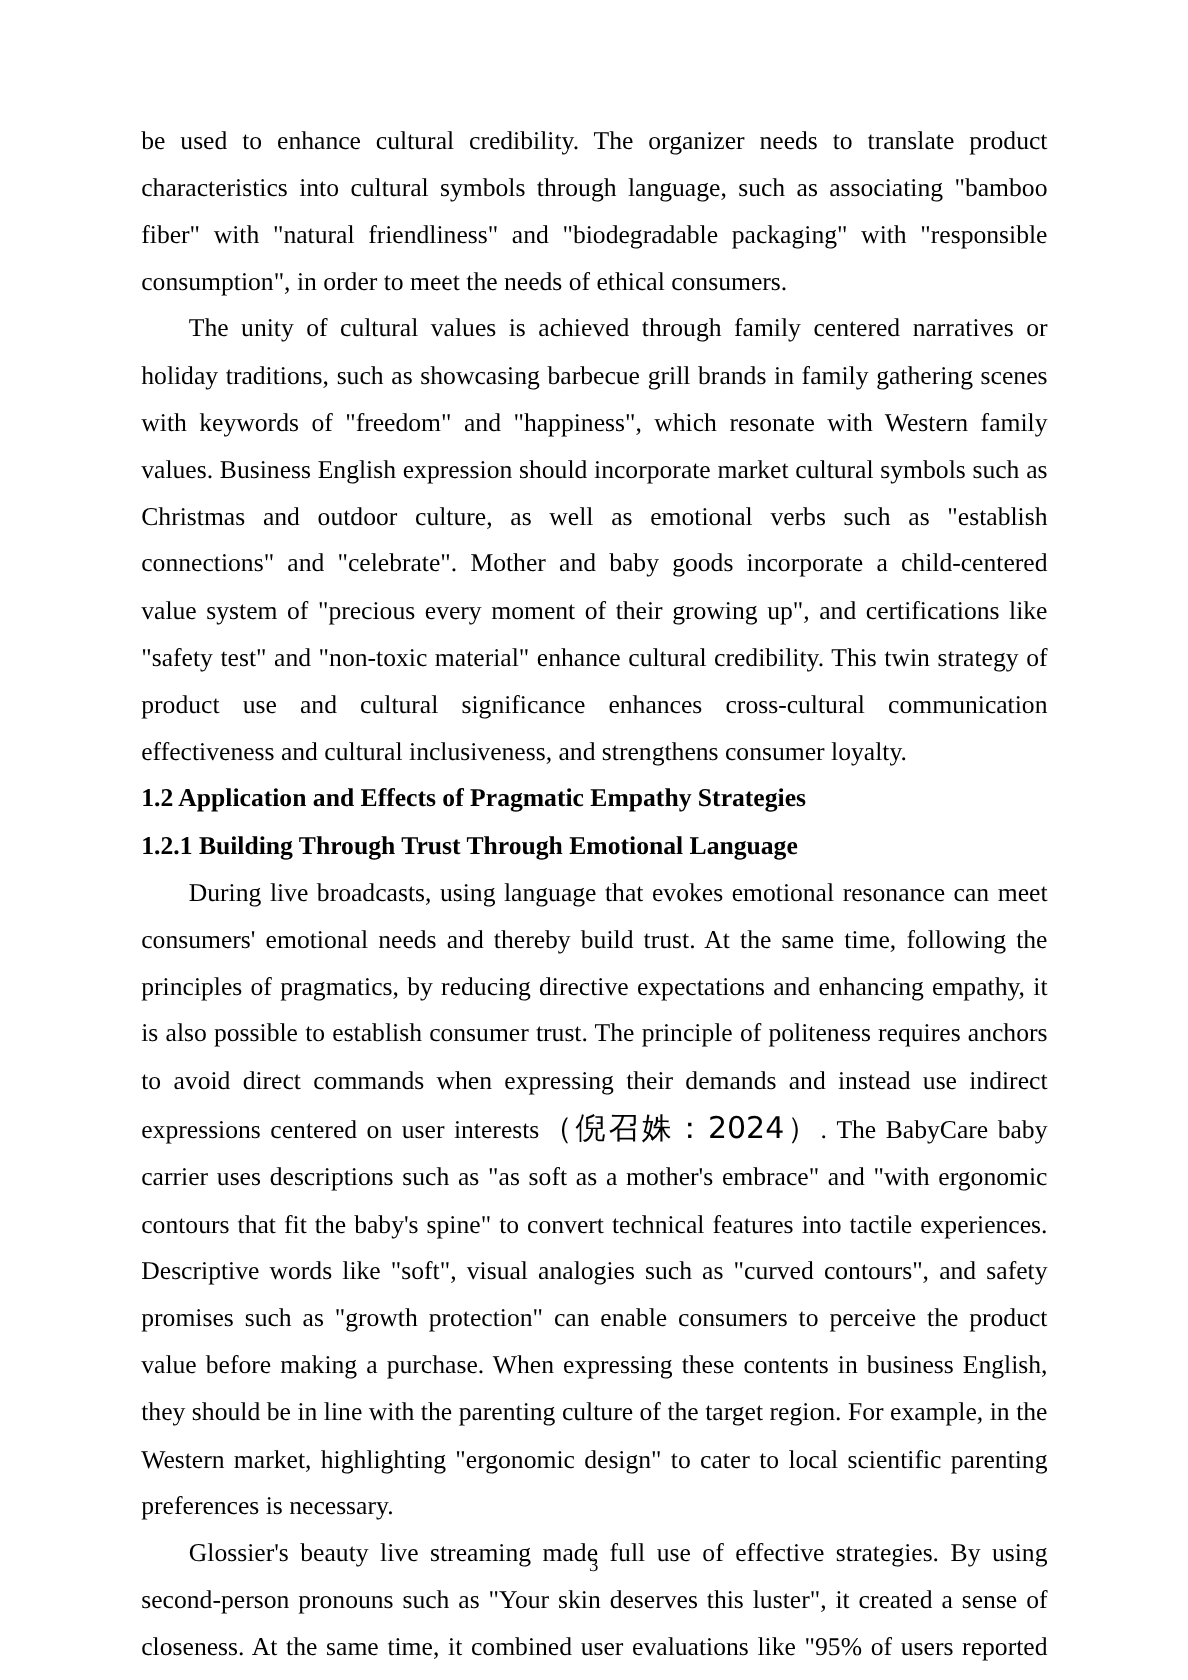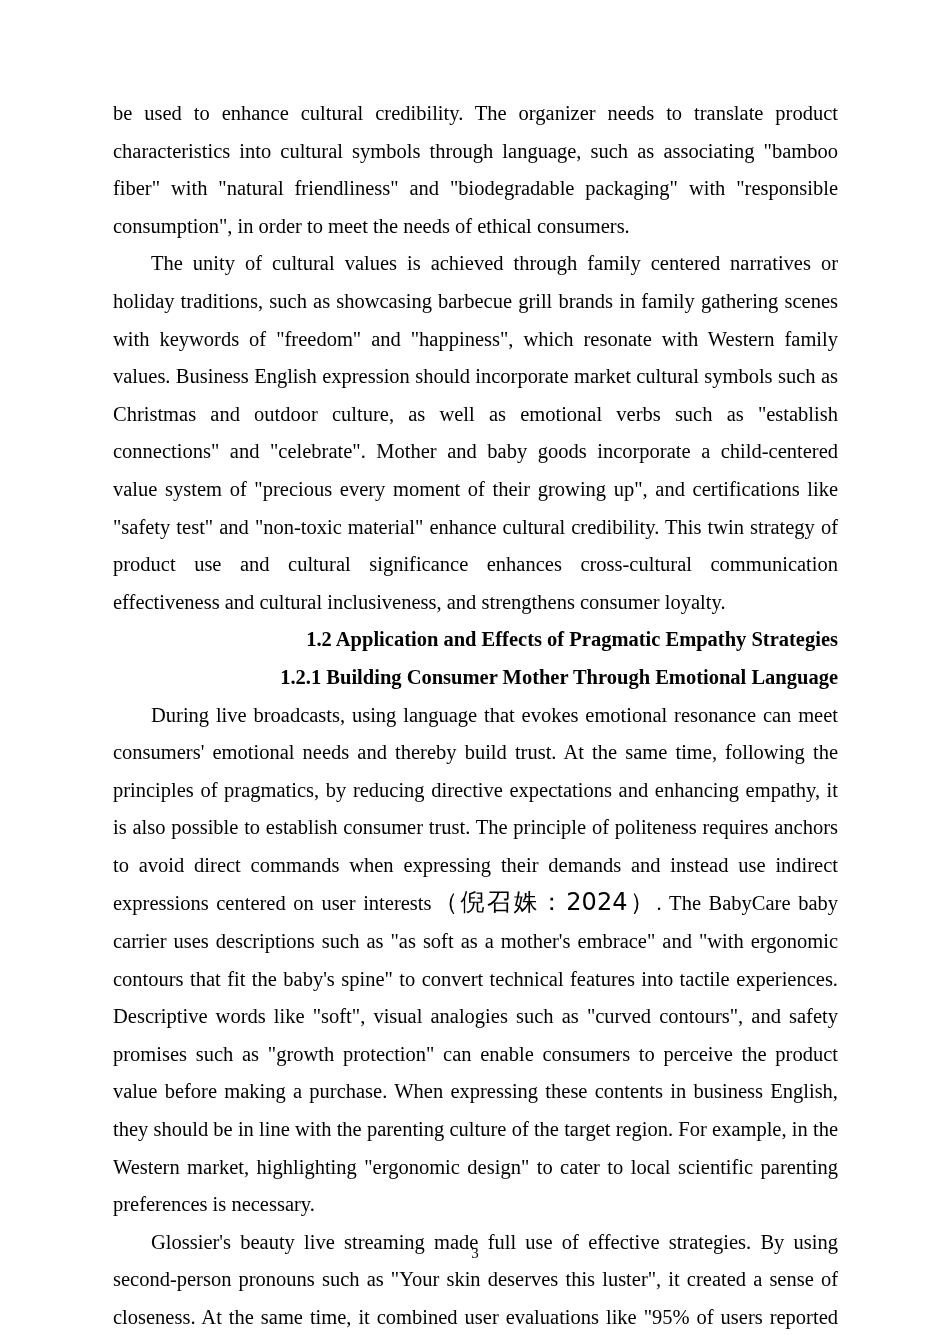--- a/index.html
+++ b/index.html
@@ -42,21 +42,21 @@
   p.body-par.indent {
     text-indent: 38px;
   }
   p.body-par.no-indent {
     text-indent: 0;
   }
   h2.heading {
     font-weight: bold;
     font-size: 20.5px;
     line-height: 37.6px;
-    text-align: right;
+    text-align: left;
     text-indent: 0;
   }
   .cjk {
     font-family: "DejaVu Sans", "Liberation Sans", sans-serif;
     font-size: 24px;
   }
   .page-number {
     position: absolute;
     left: 0;
     top: 1243px;
@@ -74,21 +74,21 @@
 <div class="page">
 
   <div class="text-column">
 
     <p class="body-par no-indent">be used to enhance cultural credibility. The organizer needs to translate product characteristics into cultural symbols through language, such as associating "bamboo fiber" with "natural friendliness" and "biodegradable packaging" with "responsible consumption", in order to meet the needs of ethical consumers.</p>
 
     <p class="body-par indent">The unity of cultural values is achieved through family centered narratives or holiday traditions, such as showcasing barbecue grill brands in family gathering scenes with keywords of "freedom" and "happiness", which resonate with Western family values. Business English expression should incorporate market cultural symbols such as Christmas and outdoor culture, as well as emotional verbs such as "establish connections" and "celebrate". Mother and baby goods incorporate a child-centered value system of "precious every moment of their growing up", and certifications like "safety test" and "non-toxic material" enhance cultural credibility. This twin strategy of product use and cultural significance enhances cross-cultural communication effectiveness and cultural inclusiveness, and strengthens consumer loyalty.</p>
 
     <h2 class="heading">1.2 Application and Effects of Pragmatic Empathy Strategies</h2>
 
-    <h2 class="heading">1.2.1 Building Consumer Mother Through Emotional Language</h2>
+    <h2 class="heading">1.2.1 Building Through Trust Through Emotional Language</h2>
 
     <p class="body-par indent"><span>During live broadcasts, using language that evokes emotional resonance can meet consumers' emotional needs and thereby build trust. At the same time, following the principles of pragmatics, by reducing directive expectations and enhancing empathy, it is also possible to establish consumer trust. The principle of politeness requires anchors to avoid direct commands when expressing their demands and instead use indirect expressions centered on user interests</span><span class="cjk">（倪召姝：2024）</span><span>. The BabyCare baby carrier uses descriptions such as "as soft as a mother's embrace" and "with ergonomic contours that fit the baby's spine" to convert technical features into tactile experiences. Descriptive words like "soft", visual analogies such as "curved contours", and safety promises such as "growth protection" can enable consumers to perceive the product value before making a purchase. When expressing these contents in business English, they should be in line with the parenting culture of the target region. For example, in the Western market, highlighting "ergonomic design" to cater to local scientific parenting preferences is necessary.</span></p>
 
     <p class="body-par indent">Glossier's beauty live streaming made full use of effective strategies. By using second-person pronouns such as "Your skin deserves this luster", it created a sense of closeness. At the same time, it combined user evaluations like "95% of users reported an improvement in skin</p>
 
   </div>
 
   <div class="page-number">3</div>
 
 </div>

